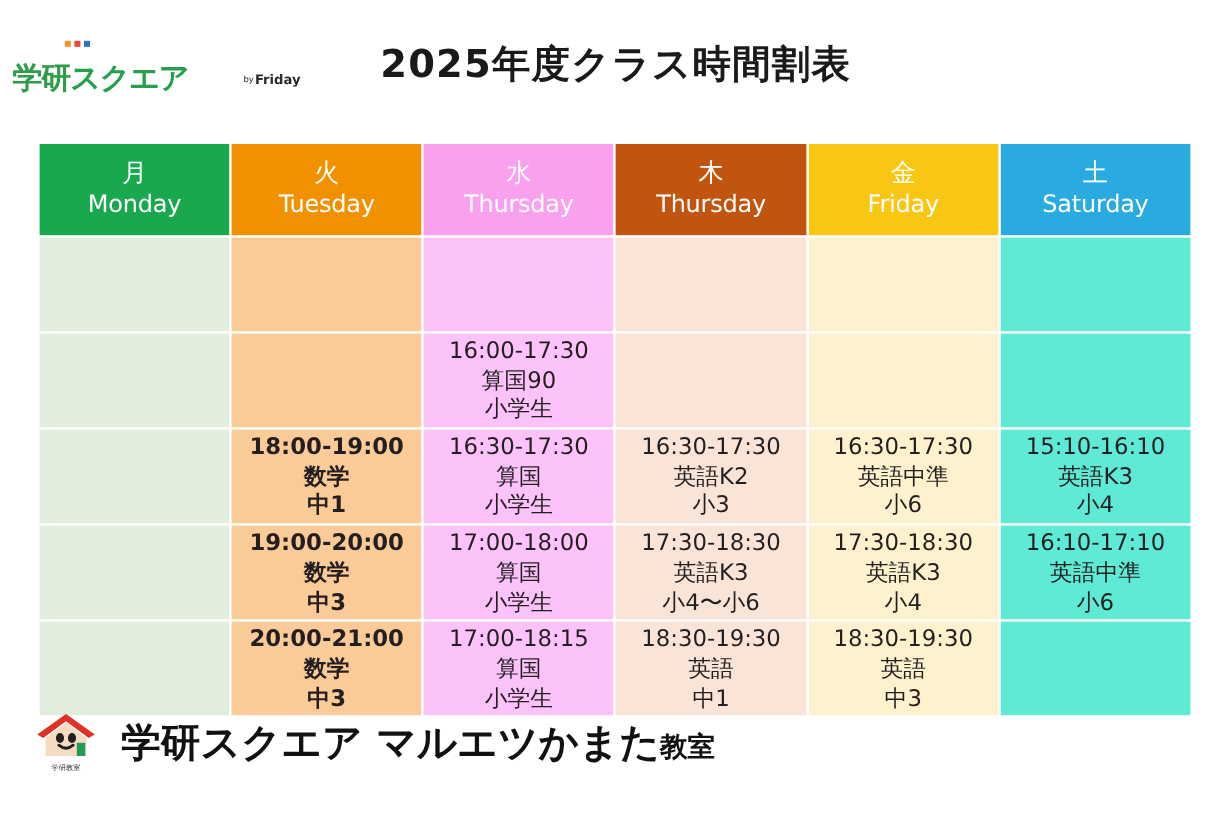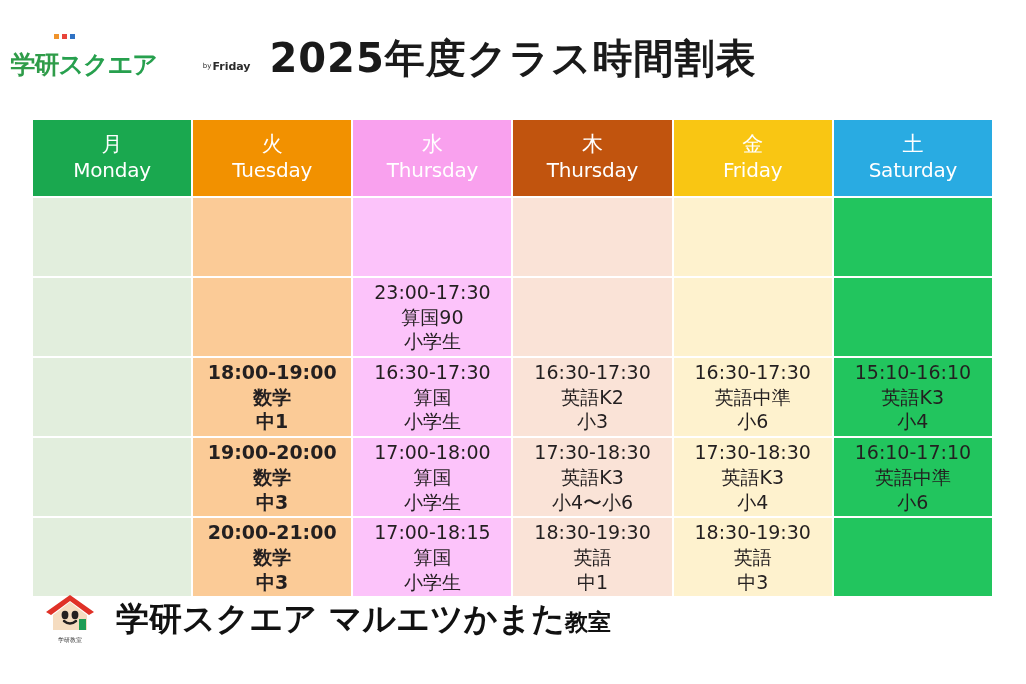--- a/index.html
+++ b/index.html
@@ -71,21 +71,21 @@
     margin-right: 1px;
     padding-left: 46px;
   }
 
   .page-title {
     position: absolute;
     left: 0;
     right: 0;
     top: 36px;
     text-align: center;
-    font-size: 40px;
+    font-size: 32px;
     font-weight: bold;
     color: #1a1a1a;
     letter-spacing: 1px;
     line-height: 1.1;
   }
 
   
   .timetable-wrap {
     position: absolute;
     left: 31px;
@@ -136,26 +136,26 @@
   .col-thu-h { background: #c1540e; }
   .col-fri-h { background: #f9c613; }
   .col-sat-h { background: #29abe2; }
 
   
   .col-mon { background: #e2eedd; }
   .col-tue { background: #fbcb97; font-weight: bold; }
   .col-wed { background: #fcc3fa; }
   .col-thu { background: #fae3d7; }
   .col-fri { background: #fef2ce; }
-  .col-sat { background: #22c55e; }
+  .col-sat { background: #5eead4; }
 
   
   .page-footer {
     position: absolute;
-    left: 38px;
+    left: 23px;
     top: 592px;
     display: flex;
     align-items: center;
     gap: 14px;
   }
   .house-icon-box {
     width: 64px;
     display: flex;
     flex-direction: column;
     align-items: center;
@@ -270,21 +270,21 @@
           <span class="line"></span>
           <span class="line"></span>
           <span class="line"></span>
         </td>
         <td class="col-tue">
           <span class="line"></span>
           <span class="line"></span>
           <span class="line"></span>
         </td>
         <td class="col-wed">
-          <span class="line">23:00-17:30</span>
+          <span class="line">16:00-17:30</span>
           <span class="line">算国90</span>
           <span class="line">小学生</span>
         </td>
         <td class="col-thu">
           <span class="line"></span>
           <span class="line"></span>
           <span class="line"></span>
         </td>
         <td class="col-fri">
           <span class="line"></span>

